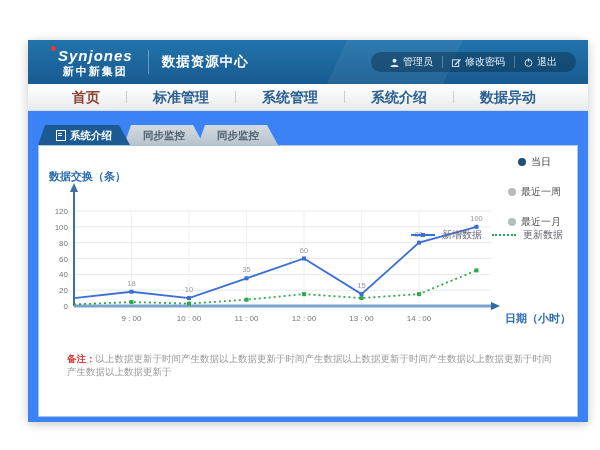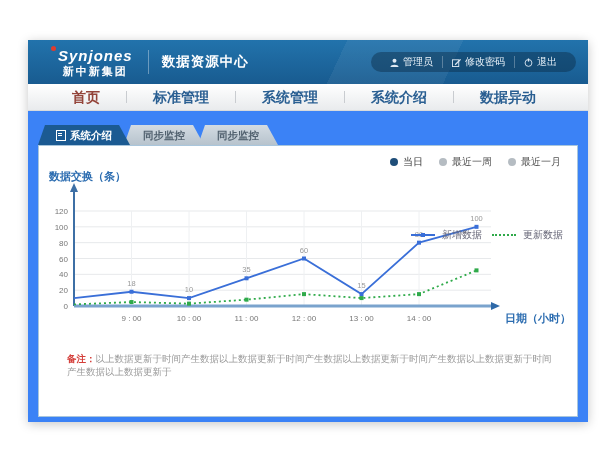--- a/index.html
+++ b/index.html
@@ -35,21 +35,21 @@
   .tab{height:20px;line-height:20px;font-size:10.5px;font-weight:bold;text-align:center;
        clip-path:polygon(7px 0,calc(100% - 11px) 0,100% 100%,0 100%);cursor:pointer;
        display:flex;align-items:center;justify-content:center;gap:4px;}
   .tab.active{background:#1b5a92;color:#fff;width:92px;}
   .tab.inactive{background:linear-gradient(180deg,#d3dbe2,#b7c3cd);color:#50606e;width:80px;margin-left:-6px;z-index:0;}
   .tab.active{z-index:1;}
   .tab .doc-icon{width:8px;height:9px;border:1px solid #fff;position:relative;display:inline-block;}
   .tab .doc-icon::before{content:"";position:absolute;left:1px;top:2px;width:4px;height:1px;background:#fff;box-shadow:0 2px 0 #fff;}
   
   .panel{position:relative;background:#fff;border:1px solid #a9c6dc;height:270px;}
-  .radios{position:absolute;top:9px;right:16px;display:flex;gap:16px;align-items:center;z-index:3;}
+  .radios{position:absolute;top:9px;right:16px;display:flex;gap:16px;align-items:center;z-index:3;flex-direction:column;}
   .radio{display:flex;align-items:center;gap:5px;font-size:10px;color:#555;cursor:pointer;}
   .radio .rdot{width:8px;height:8px;border-radius:50%;background:#b5bcc2;}
   .radio.selected .rdot{background:#1f4e79;}
   .radio.selected{color:#333;}
   .ylabel{position:absolute;left:10px;top:23px;font-size:11px;font-weight:bold;color:#2b6cb0;z-index:2;}
   #chart{position:absolute;left:0;top:30px;}
   .series-legend{position:absolute;right:14px;top:82px;display:flex;flex-direction:row;gap:10px;z-index:3;}
   .series-legend .row{display:flex;align-items:center;gap:7px;font-size:10px;color:#667;}
   .sw{width:24px;height:0;position:relative;}
   .sw.solid{border-top:2px solid #3a6fd8;}

